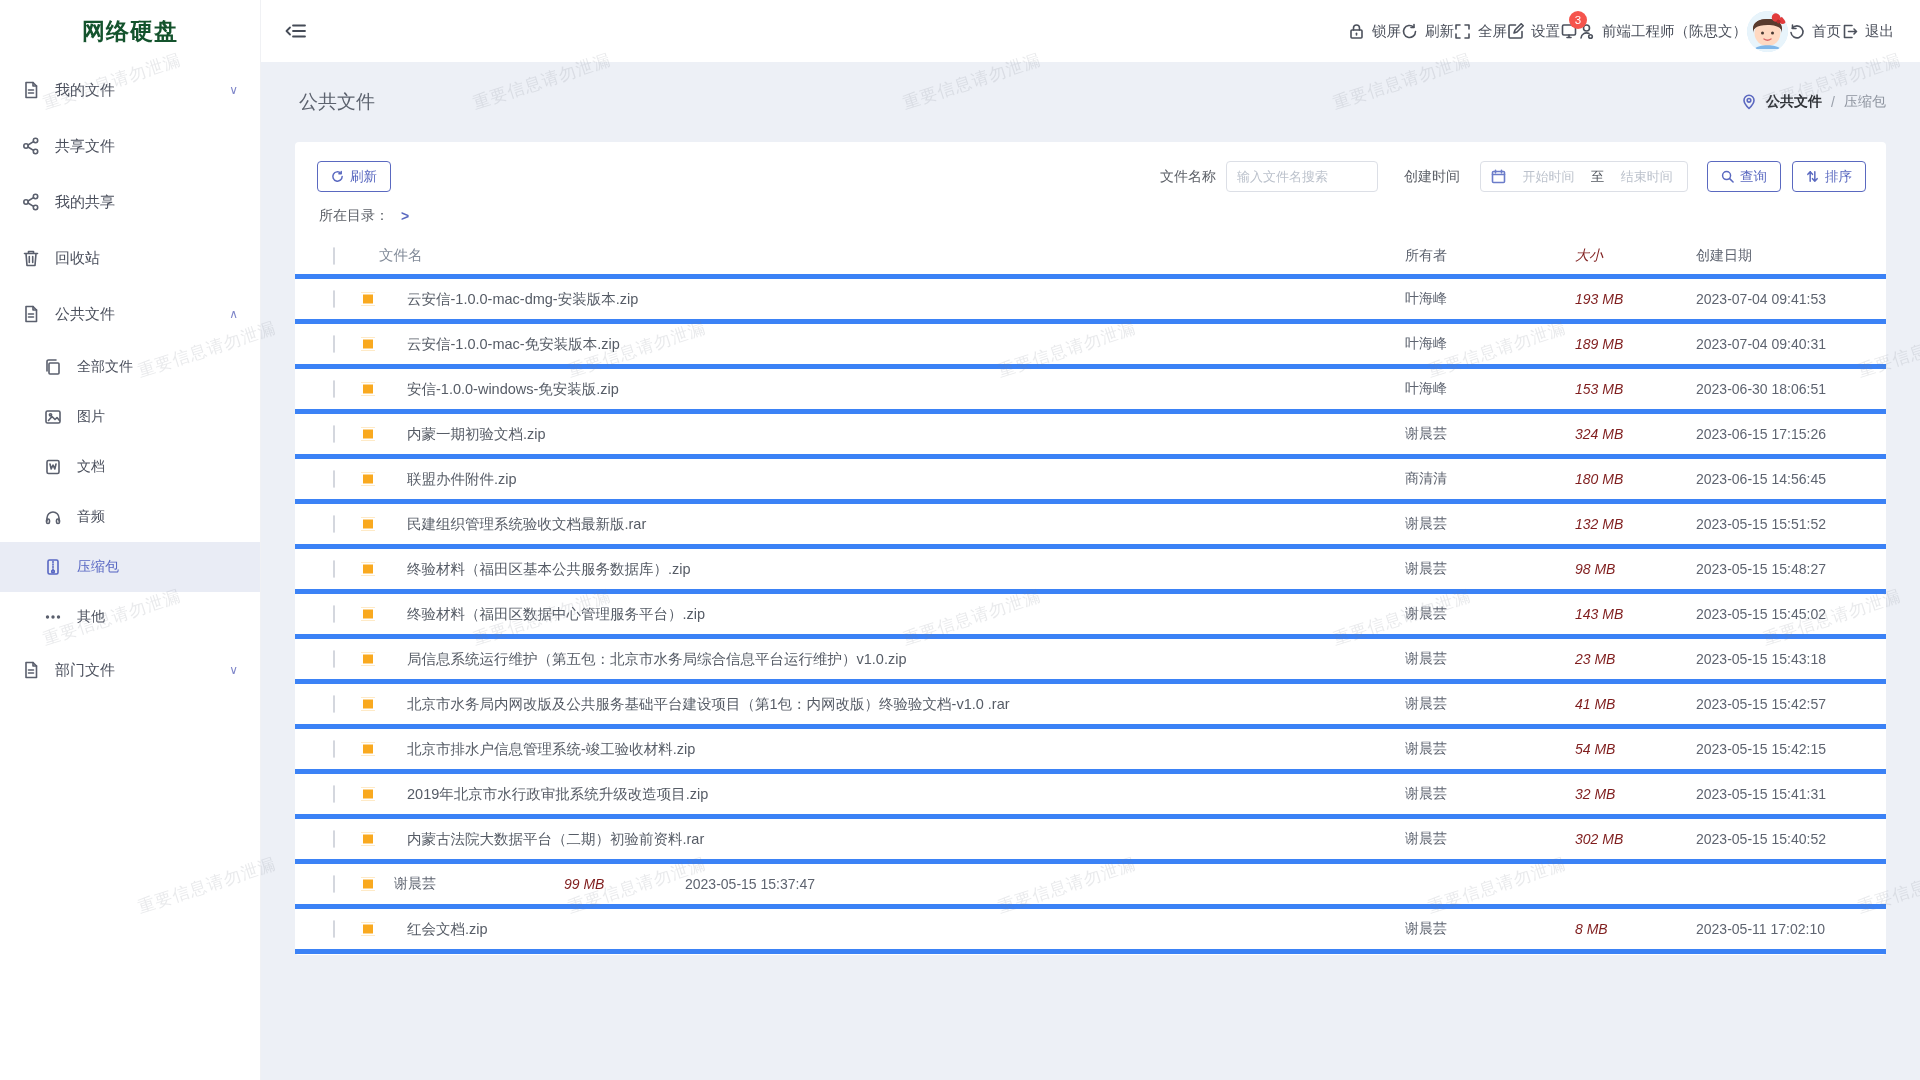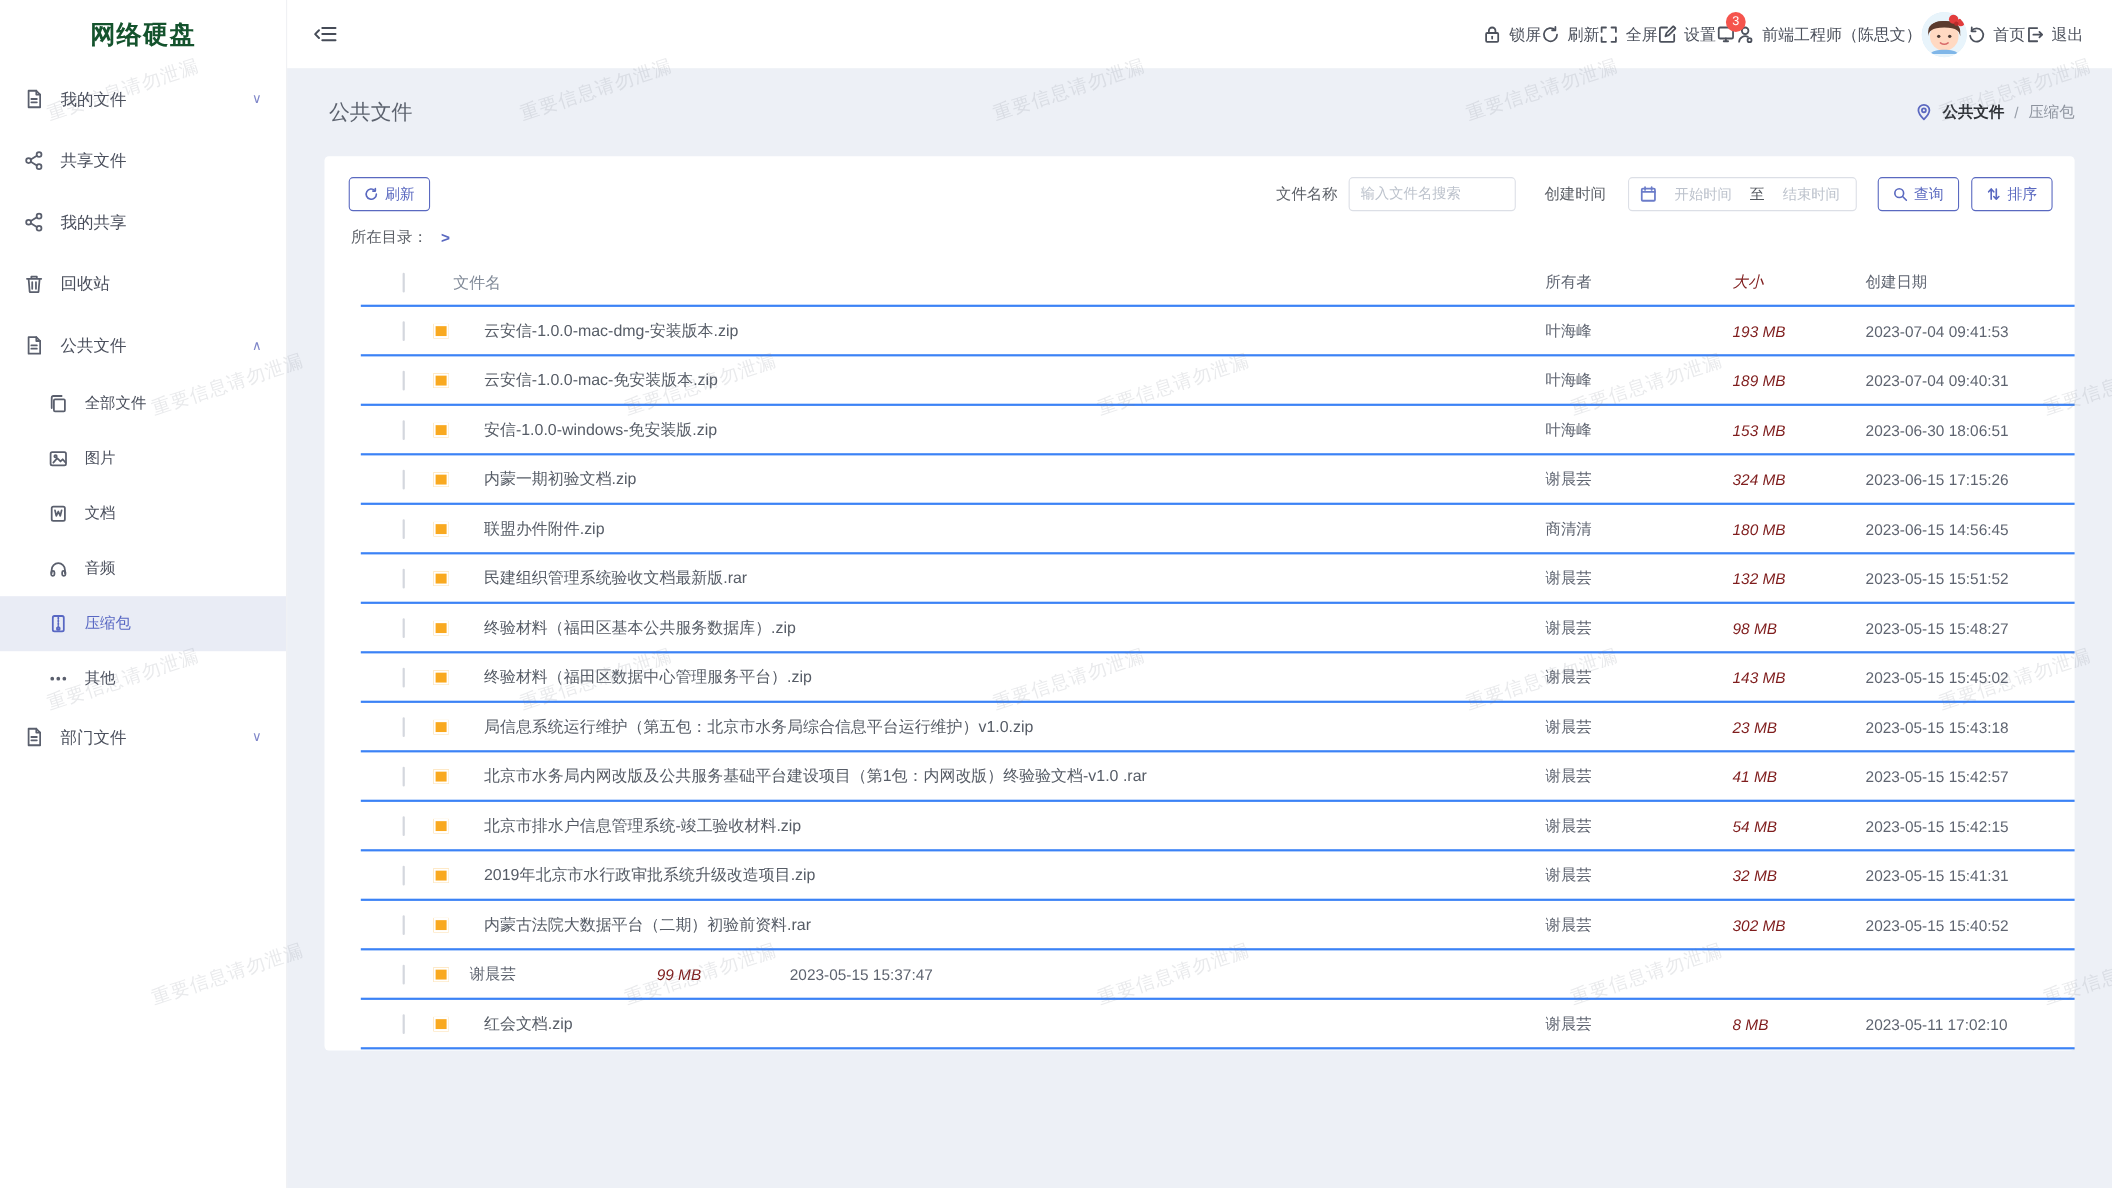--- a/index.html
+++ b/index.html
@@ -40,32 +40,32 @@
   .bc-current { color:#2f3237; font-weight:bold; }
   .bc-sep { color:#9aa0ab; }
   .bc-leaf { color:#8d939e; }
 
   .card { background:#fff; border-radius:4px; height:813px; margin:0 12px 0 12px; padding:0 0 6px 0; }
   .toolbar { display:flex; align-items:center; padding:19px 20px 13px 22px; }
   .btn-outline { display:inline-flex; align-items:center; gap:6px; height:31px; padding:0 13px; border:1px solid #5a69c0; color:#5a69c0; background:#fff; border-radius:4px; font-size:13.5px; cursor:pointer; white-space:nowrap; }
   .btn-outline .bicon { width:13px; height:13px; }
   .filters { margin-left:auto; display:flex; align-items:center; }
   .f-label { color:#5d6168; font-size:14px; margin-right:10px; }
-  .f-input { width:152px; height:31px; border:1px solid #dcdfe6; border-radius:4px; padding:0 10px; font-size:13px; color:#606266; font-family:Liberation Mono, monospace; }
+  .f-input { width:152px; height:31px; border:1px solid #dcdfe6; border-radius:4px; padding:0 10px; font-size:13px; color:#606266; font-family:Liberation Sans, sans-serif; }
   .f-input::placeholder { color:#bcc2cc; }
   .daterange { margin-left:10px; width:208px; height:31px; border:1px solid #dcdfe6; border-radius:4px; display:flex; align-items:center; padding:0 10px; gap:12px; }
   .daterange .dicon { width:15px; height:15px; color:#6b7cc9; flex:0 0 15px; }
   .dr-ph { color:#bcc2cc; font-size:13px; flex:1; text-align:center; }
   .dr-to { color:#545960; font-size:13.5px; }
   .gap24 { width:26px; } .gap18 { width:19px; } .gap10 { width:11px; }
 
   .dir-row { padding:2px 22px 12px 24px; color:#5d6168; display:flex; align-items:center; gap:12px; }
   .dir-link { color:#5a69c0; cursor:pointer; font-weight:bold; }
 
-  .trow { display:flex; align-items:center; height:45px; border-bottom:2px solid #3b82f6;margin-left:33px; }
+  .trow { display:flex; align-items:center; height:45px; border-bottom:5px solid #3b82f6; }
   .thead { height:42px; color:#828b99; }
   .c-cb { flex:0 0 20px; margin-left:38px; }
   .cbx { width:16px; height:16px; border:1px solid #d4d7de; border-radius:2px; background:#fff; cursor:pointer; }
   .c-ic { flex:0 0 26px; margin-left:15px; }
   .c-name { flex:1; margin-left:13px; color:#565c66; font-size:14.5px; white-space:nowrap; overflow:hidden; text-overflow:ellipsis; cursor:pointer; }
   .c-owner { flex:0 0 170px; color:#5e6470; }
   .c-size { flex:0 0 121px; color:#7f1d1d;font-style:italic; }
   .c-date { flex:0 0 190px; color:#5e6470; }
   .th-name { flex:1; margin-left:26px; font-size:14.5px; }
 

